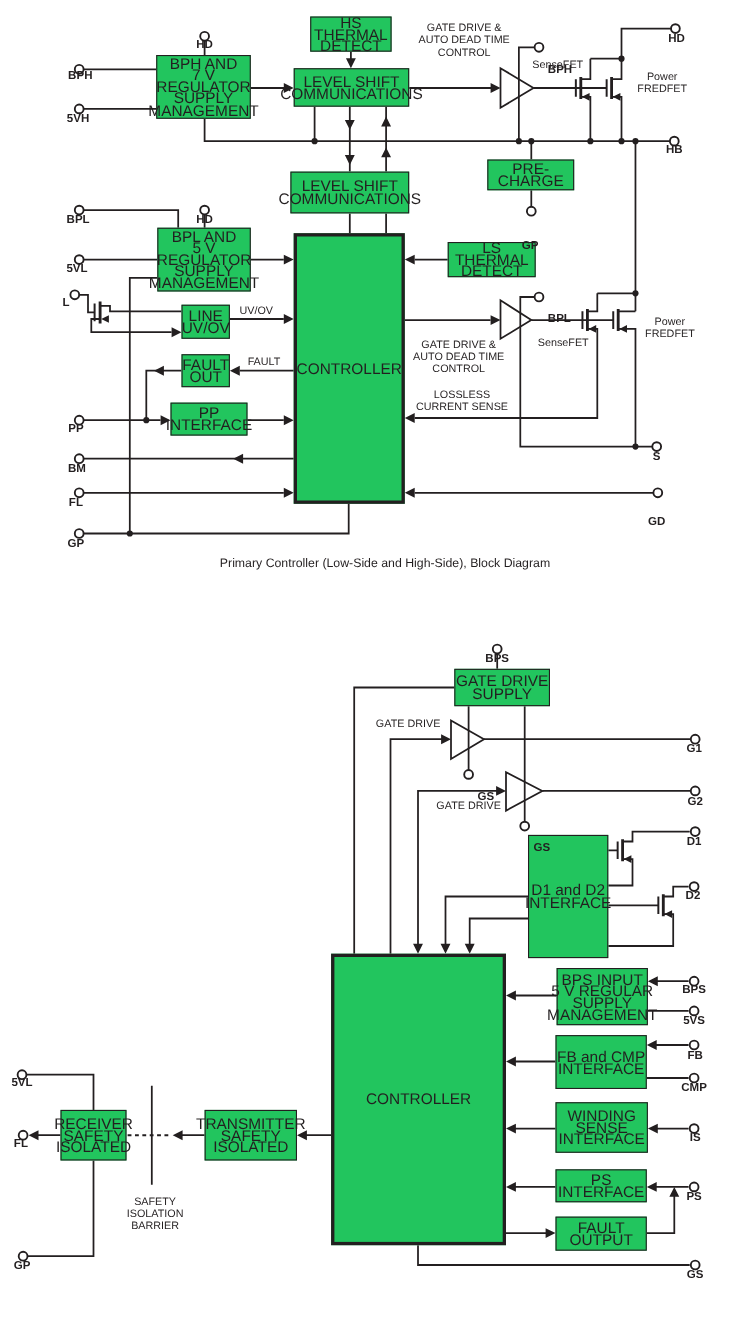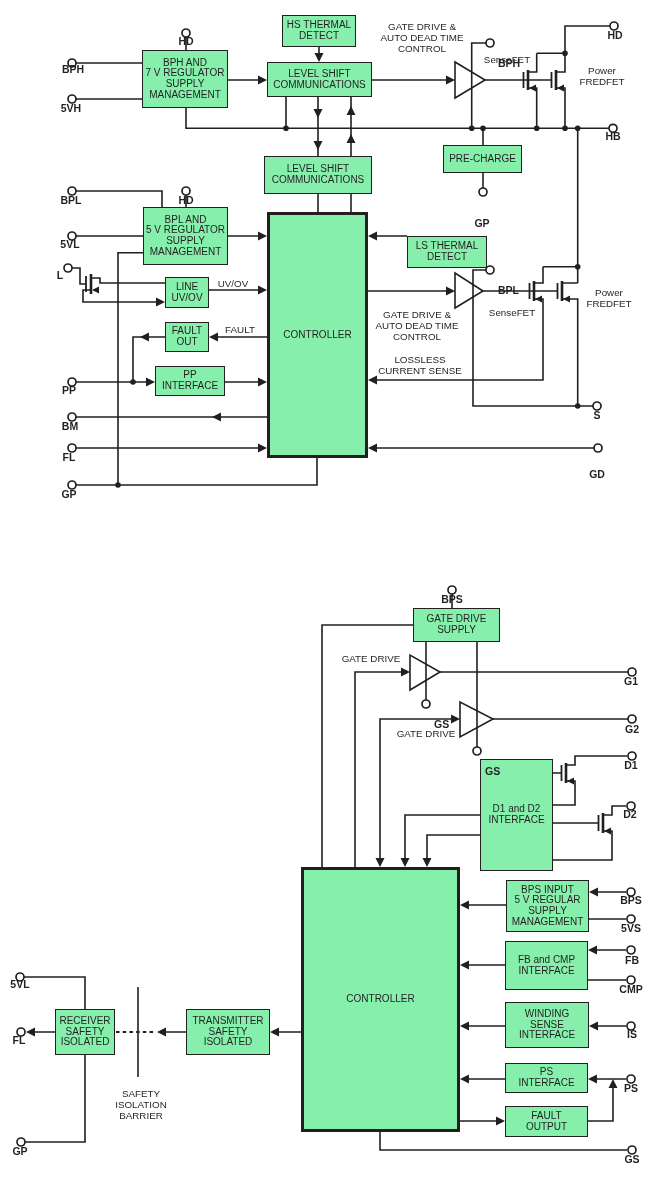--- a/index.html
+++ b/index.html
@@ -1,21 +1,21 @@
 <!DOCTYPE html>
 <html><head>
 <meta charset="utf-8">
 <style>
   html,body{margin:0;padding:0;background:#ffffff;}
   body{width:666px;height:1200px;position:relative;font-family:"Liberation Sans",sans-serif;color:#231f20;}
   .stage{position:relative;width:666px;height:1200px;background:#ffffff;overflow:hidden;}
   svg.wires{position:absolute;left:0;top:0;z-index:1;}
-  .blk{position:absolute;box-sizing:border-box;border:1.6px solid #231f20;background:#86efac;
+  .blk{position:absolute;box-sizing:border-box;border:1.6px solid #231f20;background:#22c55e;
        display:flex;align-items:center;justify-content:center;text-align:center;
-       white-space:pre-line;font-size:10px;line-height:10.6px;z-index:2;}
+       white-space:pre-line;font-size:14px;line-height:10.6px;z-index:2;}
   .thick{border-width:3px;}
   .pin{position:absolute;font-weight:bold;font-size:10.5px;line-height:10px;z-index:3;white-space:nowrap;margin-top:20px;}
   .ann{position:absolute;white-space:pre-line;text-align:center;font-size:9.8px;line-height:11px;z-index:2;}
   .cap{position:absolute;font-size:11.2px;z-index:2;white-space:nowrap;}
   .ctr{transform:translate(-50%,-50%);}
   .rt{transform:translateY(-50%);}
 </style>
 </head>
 <body>
 
@@ -212,21 +212,21 @@
 DETECT</div>
 <div class="blk" style="left:267px;top:62px;width:105px;height:35px">LEVEL SHIFT
 COMMUNICATIONS</div>
 <div class="blk" style="left:264px;top:156px;width:108px;height:38px">LEVEL SHIFT
 COMMUNICATIONS</div>
 <div class="blk" style="left:443px;top:145px;width:79px;height:28px">PRE-CHARGE</div>
 <div class="blk" style="left:143px;top:207px;width:85px;height:58px">BPL AND
 5 V REGULATOR
 SUPPLY
 MANAGEMENT</div>
-<div class="blk" style="left:407px;top:236px;width:80px;height:32px">LS THERMAL
+<div class="blk" style="left:407px;top:220px;width:80px;height:32px">LS THERMAL
 DETECT</div>
 <div class="blk" style="left:165px;top:277px;width:44px;height:31px">LINE
 UV/OV</div>
 <div class="blk" style="left:165px;top:322px;width:44px;height:30px">FAULT
 OUT</div>
 <div class="blk" style="left:155px;top:366px;width:70px;height:30px">PP
 INTERFACE</div>
 <div class="blk thick" style="left:267px;top:212px;width:101px;height:246px">CONTROLLER</div>
 
 <div class="ann ctr" style="left:422px;top:37px">GATE DRIVE &amp;
@@ -238,20 +238,21 @@
 <div class="ann ctr" style="left:233px;top:283px">UV/OV</div>
 <div class="ann ctr" style="left:240px;top:329px">FAULT</div>
 <div class="ann ctr" style="left:417px;top:325px">GATE DRIVE &amp;
 AUTO DEAD TIME
 CONTROL</div>
 <div class="ann ctr" style="left:420px;top:365px">LOSSLESS
 CURRENT SENSE</div>
 <div class="ann ctr" style="left:512px;top:312px">SenseFET</div>
 <div class="ann ctr" style="left:609px;top:298px">Power
 FREDFET</div>
+<div class="cap ctr" style="left:350px;top:512px">Primary Controller (Low-Side and High-Side), Block Diagram</div>
 
 <div class="pin ctr" style="left:186px;top:21px">HD</div>
 <div class="pin ctr" style="left:73px;top:49px">BPH</div>
 <div class="pin ctr" style="left:71px;top:88px">5VH</div>
 <div class="pin ctr" style="left:71px;top:180px">BPL</div>
 <div class="pin ctr" style="left:186px;top:180px">HD</div>
 <div class="pin ctr" style="left:70px;top:224px">5VL</div>
 <div class="pin ctr" style="left:60px;top:255px">L</div>
 <div class="pin ctr" style="left:69px;top:370px">PP</div>
 <div class="pin ctr" style="left:70px;top:406px">BM</div>

